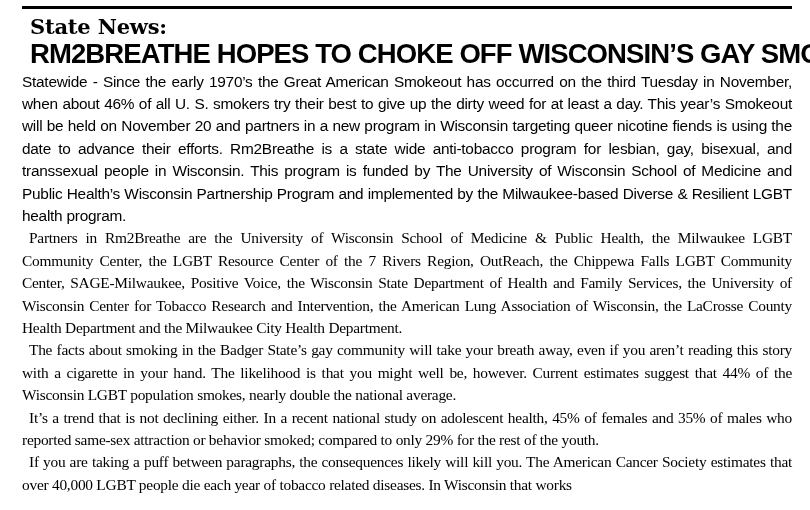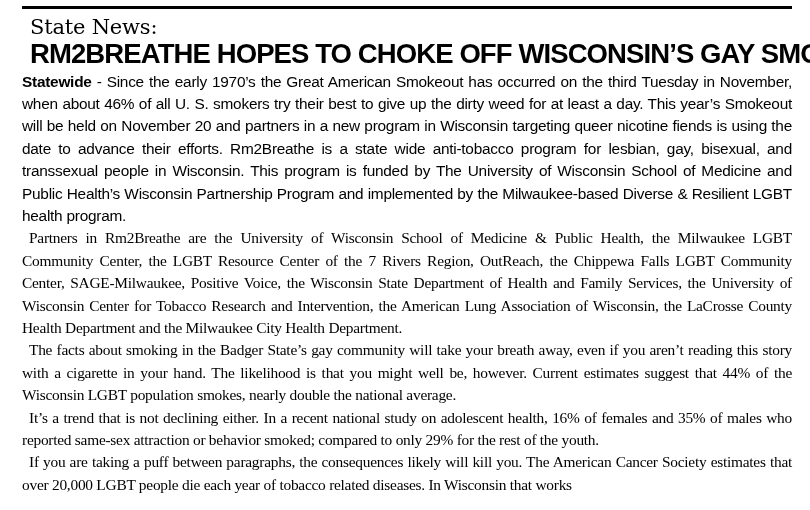--- a/index.html
+++ b/index.html
@@ -22,21 +22,21 @@
     padding: 0 18px 0 22px;
     background: #ffffff;
   }
   .top-rule {
     height: 3px;
     background: #000000;
     margin: 6px 0 0 0;
   }
   .kicker {
     font-family: "DejaVu Serif", serif;
-    font-weight: normal;
+    font-weight: bold;
     font-size: 21px;
     letter-spacing: -0.2px;
     margin: 7px 0 0 8px;
     line-height: 1.05;
   }
   .headline {
     font-family: "Liberation Sans", sans-serif;
     font-weight: bold;
     font-size: 27.5px;
     letter-spacing: -0.9px;
@@ -56,21 +56,21 @@
   }
   .body-col p {
     margin: 0;
     text-indent: 0;
   }
   .body-col p.indent {
     text-indent: 7px;
     font-family: Liberation Serif, serif;
   }
   .lead-in {
-    font-weight: bold;
+    font-weight: normal;
   }
 </style>
 </head>
 <body>
 
 <div class="page">
 
   <div class="top-rule"></div>
 
   <div class="kicker">State News:</div>
@@ -78,19 +78,19 @@
   <div class="headline">RM2BREATHE HOPES TO CHOKE OFF WISCONSIN’S GAY SMOKERS</div>
 
   <div class="body-col">
 
     <p><span class="lead-in">Statewide</span><span> - </span><span>Since the early 1970’s the Great American Smokeout has occurred on the third Tuesday in November, when about 46% of all U. S. smokers try their best to give up the dirty weed for at least a day. This year’s Smokeout will be held on November 20 and partners in a new program in Wisconsin targeting queer nicotine fiends is using the date to advance their efforts. Rm2Breathe is a state wide anti-tobacco program for lesbian, gay, bisexual, and transsexual people in Wisconsin. This program is funded by The University of Wisconsin School of Medicine and Public Health’s Wisconsin Partnership Program and implemented by the Milwaukee-based Diverse &amp; Resilient LGBT health program.</span></p>
 
     <p class="indent">Partners in Rm2Breathe are the University of Wisconsin School of Medicine &amp; Public Health, the Milwaukee LGBT Community Center, the LGBT Resource Center of the 7 Rivers Region, OutReach, the Chippewa Falls LGBT Community Center, SAGE-Milwaukee, Positive Voice, the Wisconsin State Department of Health and Family Services, the University of Wisconsin Center for Tobacco Research and Intervention, the American Lung Association of Wisconsin, the LaCrosse County Health Department and the Milwaukee City Health Department.</p>
 
     <p class="indent">The facts about smoking in the Badger State’s gay community will take your breath away, even if you aren’t reading this story with a cigarette in your hand. The likelihood is that you might well be, however. Current estimates suggest that 44% of the Wisconsin LGBT population smokes, nearly double the national average.</p>
 
-    <p class="indent">It’s a trend that is not declining either. In a recent national study on adolescent health, 16% of females and 35% of males who reported same-sex attraction or behavior smoked; compared to only 29% for the rest of the youth.</p>
+    <p class="indent">It’s a trend that is not declining either. In a recent national study on adolescent health, 45% of females and 35% of males who reported same-sex attraction or behavior smoked; compared to only 29% for the rest of the youth.</p>
 
-    <p class="indent">If you are taking a puff between paragraphs, the consequences likely will kill you. The American Cancer Society estimates that over 20,000 LGBT people die each year of tobacco related diseases. In Wisconsin that works</p>
+    <p class="indent">If you are taking a puff between paragraphs, the consequences likely will kill you. The American Cancer Society estimates that over 40,000 LGBT people die each year of tobacco related diseases. In Wisconsin that works</p>
 
   </div>
 
 </div>
 
 </body></html>

